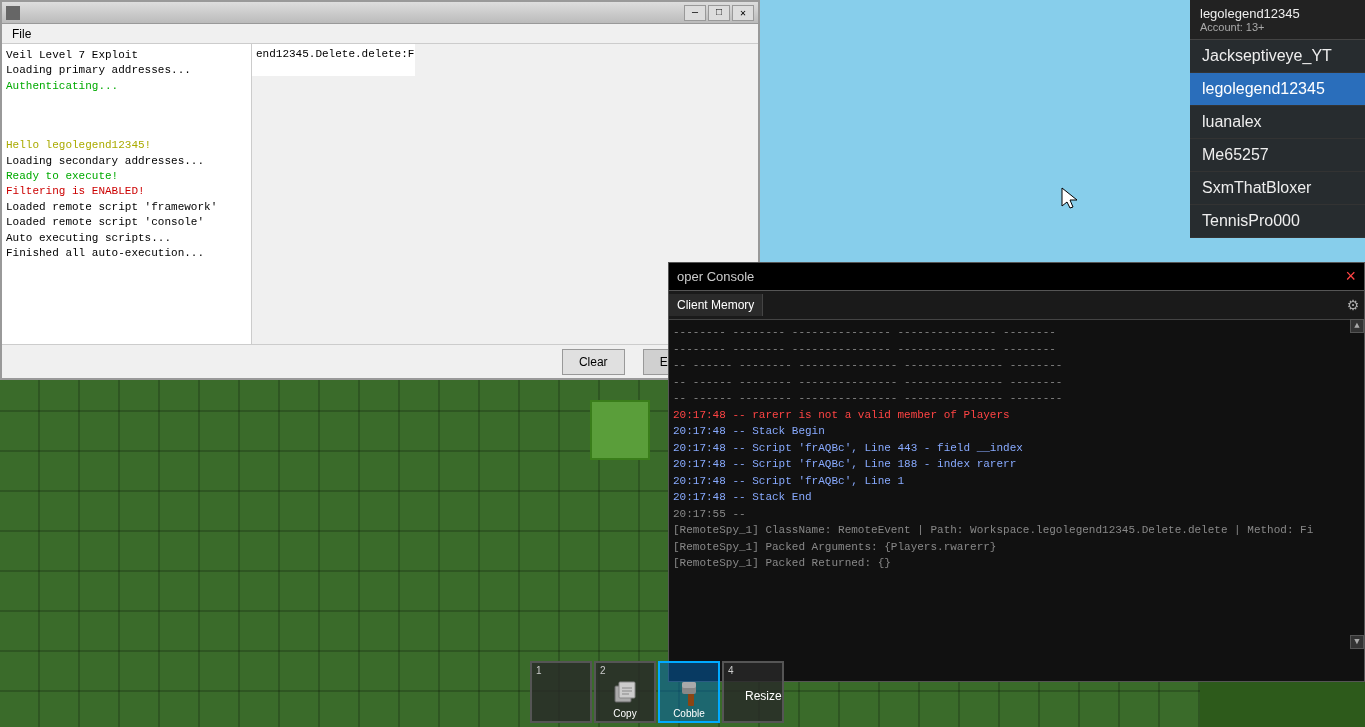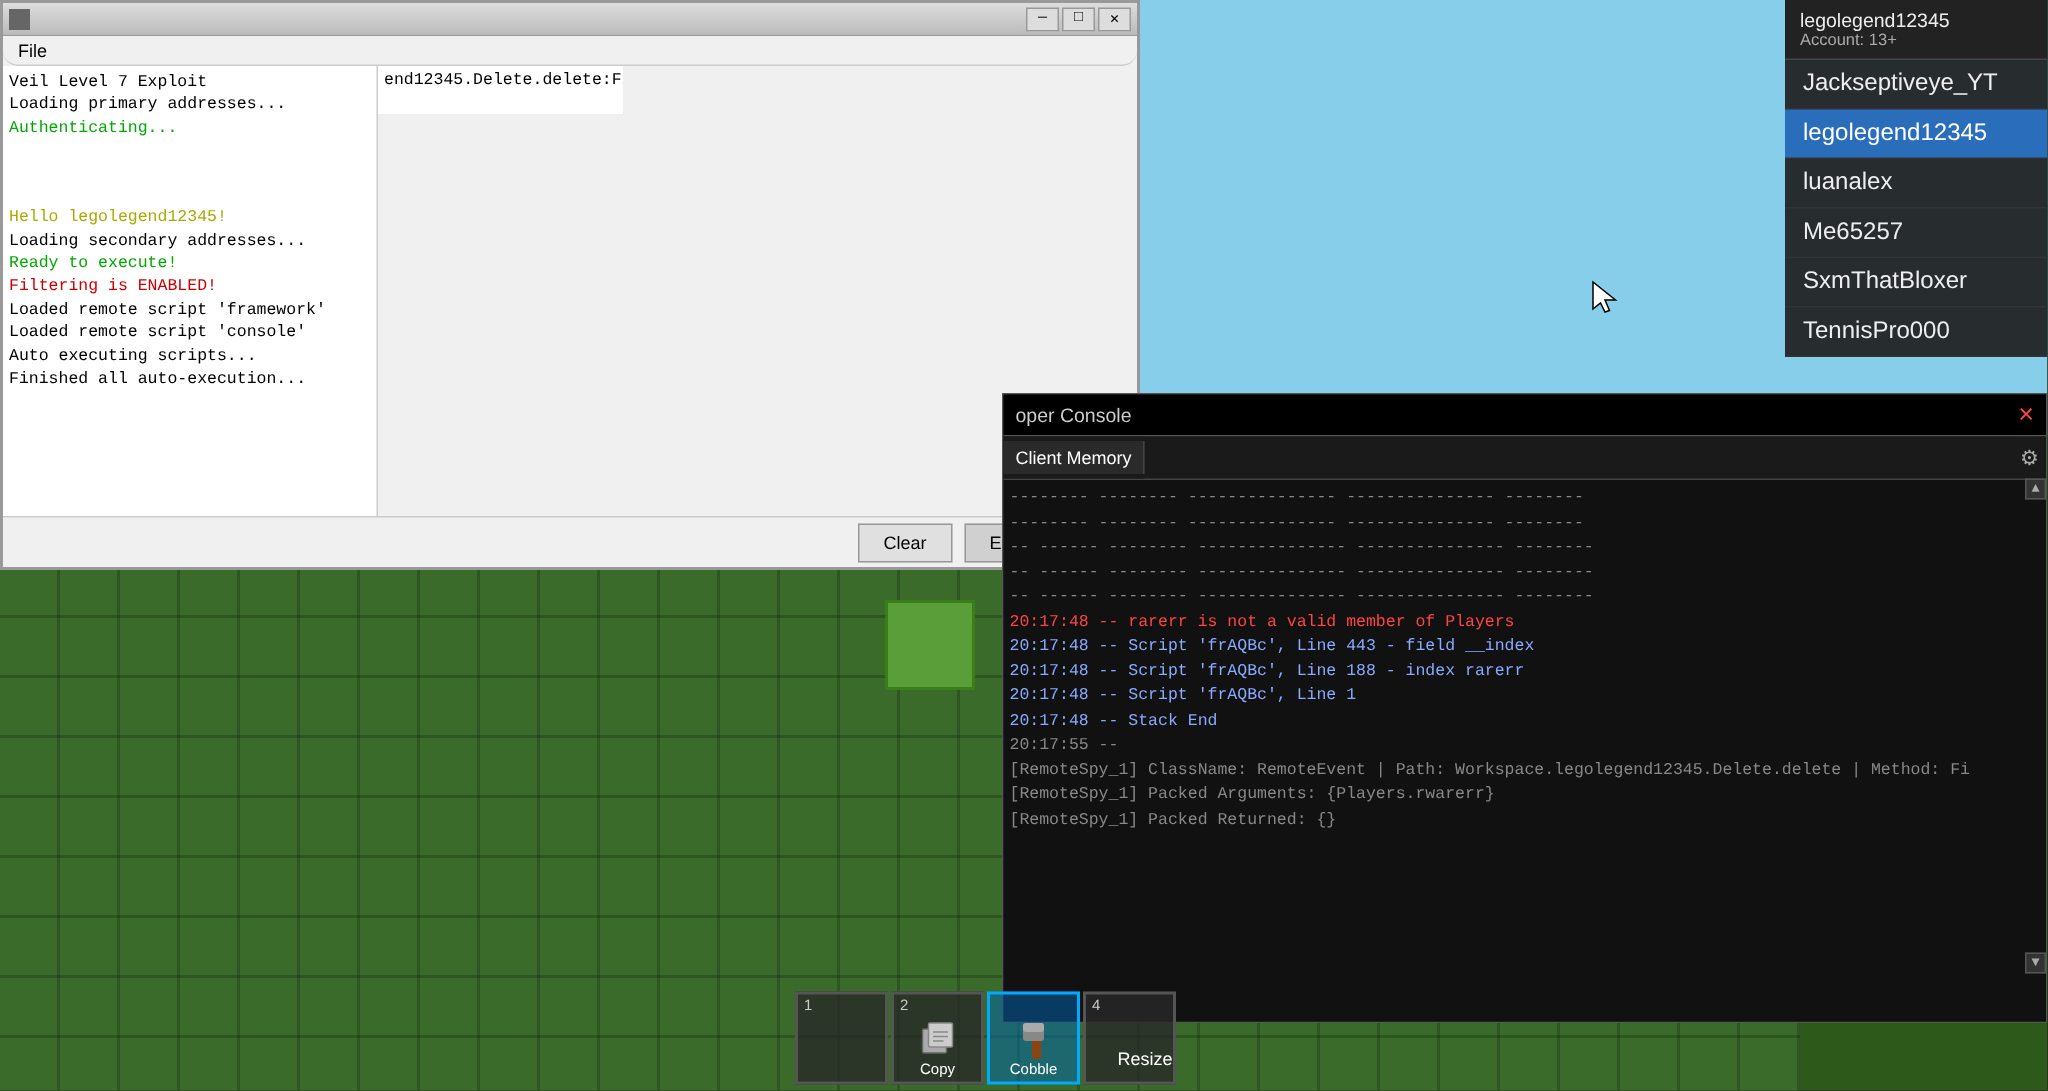--- a/index.html
+++ b/index.html
@@ -103,21 +103,20 @@
 
     #exploit-menubar {
       background: #f0f0f0;
       height: 20px;
       display: flex;
       align-items: center;
       padding: 0 4px;
       border-bottom: 1px solid #ccc;
       font-size: 12px;
       font-family: 'Segoe UI', sans-serif;
-      border-radius: 10px;
     }
 
     #exploit-menubar span {
       padding: 2px 6px;
       cursor: pointer;
     }
 
     #exploit-content {
       display: flex;
       flex: 1;
@@ -151,21 +150,21 @@
       outline: none;
     }
 
     #exploit-buttons {
       display: flex;
       height: 34px;
       background: #f0f0f0;
       border-top: 1px solid #ccc;
       align-items: center;
       padding: 0 4px;
-      gap: 8px;
+      gap: 18px;
     }
 
     .exploit-btn {
       height: 26px;
       padding: 0 16px;
       background: #e0e0e0;
       border: 1px solid #999;
       font-size: 12px;
       font-family: 'Segoe UI', sans-serif;
       cursor: pointer;
@@ -364,21 +363,21 @@
     .hotbar-slot-label {
       font-size: 10px;
       color: #fff;
       font-family: 'Segoe UI', sans-serif;
       padding-bottom: 2px;
     }
 
     
     #resize-label {
       position: absolute;
-      bottom: 14px; left: 745px;
+      bottom: 24px; left: 745px;
       color: #fff;
       font-size: 12px;
       font-family: 'Segoe UI', sans-serif;
       z-index: 11;
     }
 
     
     #cursor {
       position: absolute;
       top: 186px; left: 1060px;
@@ -487,20 +486,21 @@
   <div id="dev-console-output">
 
   <div class="dev-line ">  -------- -------- --------------- --------------- --------</div>
       <div class="dev-line ">  -------- -------- --------------- --------------- --------</div>
       <div class="dev-line "></div>
       <div class="dev-line ">--  ------  --------  ---------------  --------------- --------</div>
       <div class="dev-line ">--  ------  --------  ---------------  --------------- --------</div>
       <div class="dev-line ">--  ------  --------  ---------------  --------------- --------</div>
       <div class="dev-line "></div>
       <div class="dev-line error">20:17:48 -- rarerr is not a valid member of Players</div>
+      <div class="dev-line stack">20:17:48 -- Stack Begin</div>
       <div class="dev-line stack">20:17:48 -- Script 'frAQBc', Line 443 - field __index</div>
       <div class="dev-line stack">20:17:48 -- Script 'frAQBc', Line 188 - index rarerr</div>
       <div class="dev-line stack">20:17:48 -- Script 'frAQBc', Line 1</div>
       <div class="dev-line stack">20:17:48 -- Stack End</div>
       <div class="dev-line ">20:17:55 --</div>
       <div class="dev-line ">[RemoteSpy_1] ClassName: RemoteEvent | Path: Workspace.legolegend12345.Delete.delete | Method: Fi</div>
       <div class="dev-line ">[RemoteSpy_1] Packed Arguments: {Players.rwarerr}</div>
       <div class="dev-line ">[RemoteSpy_1] Packed Returned: {}</div>
     </div>
 

